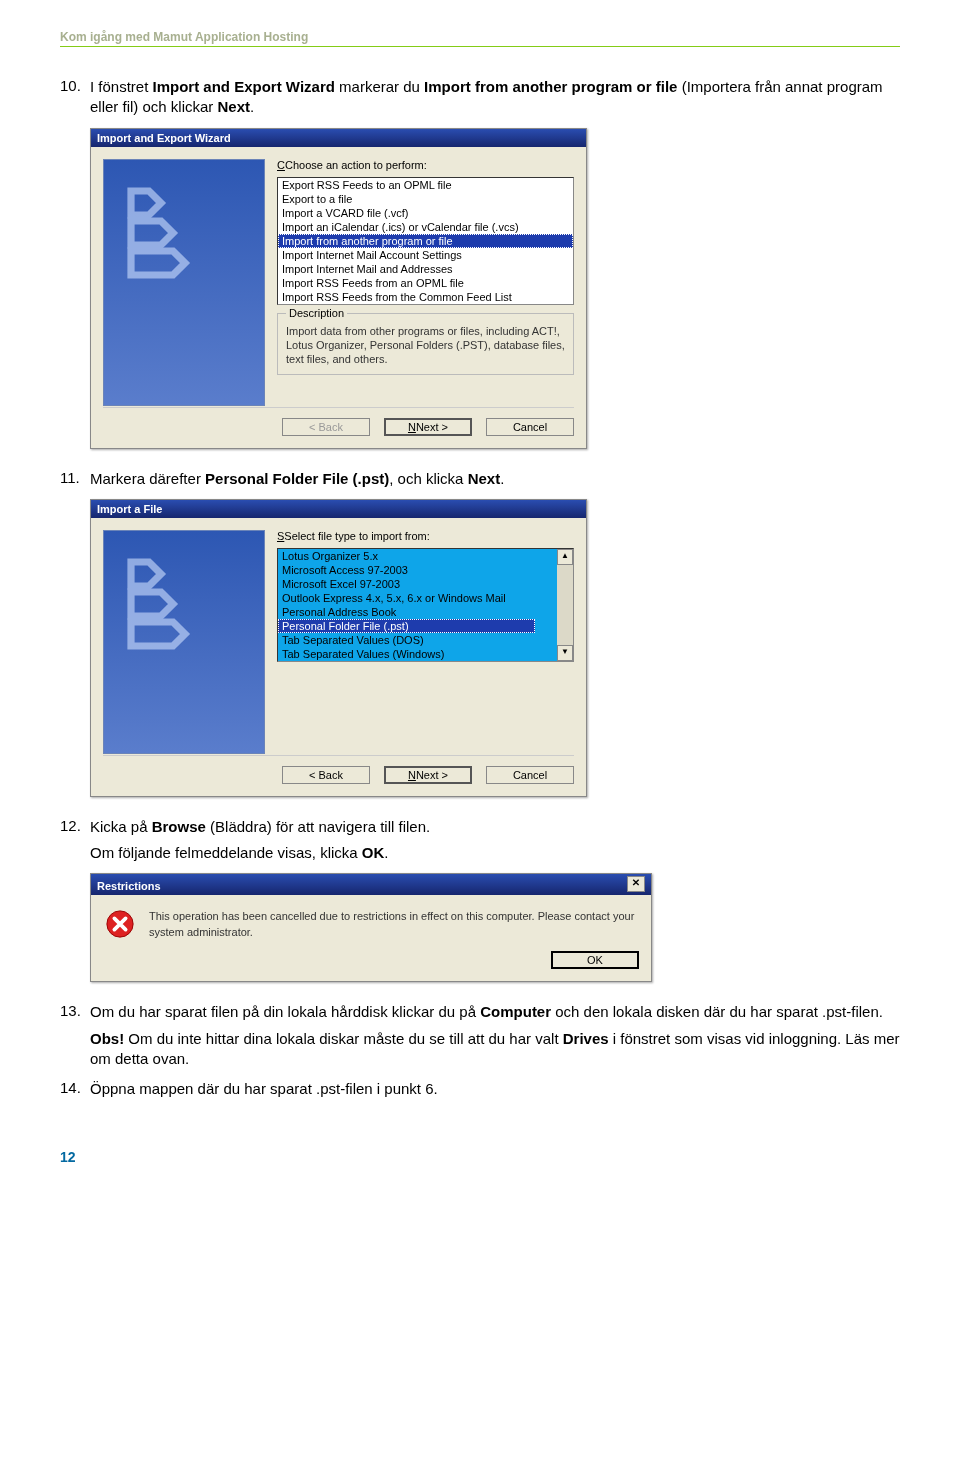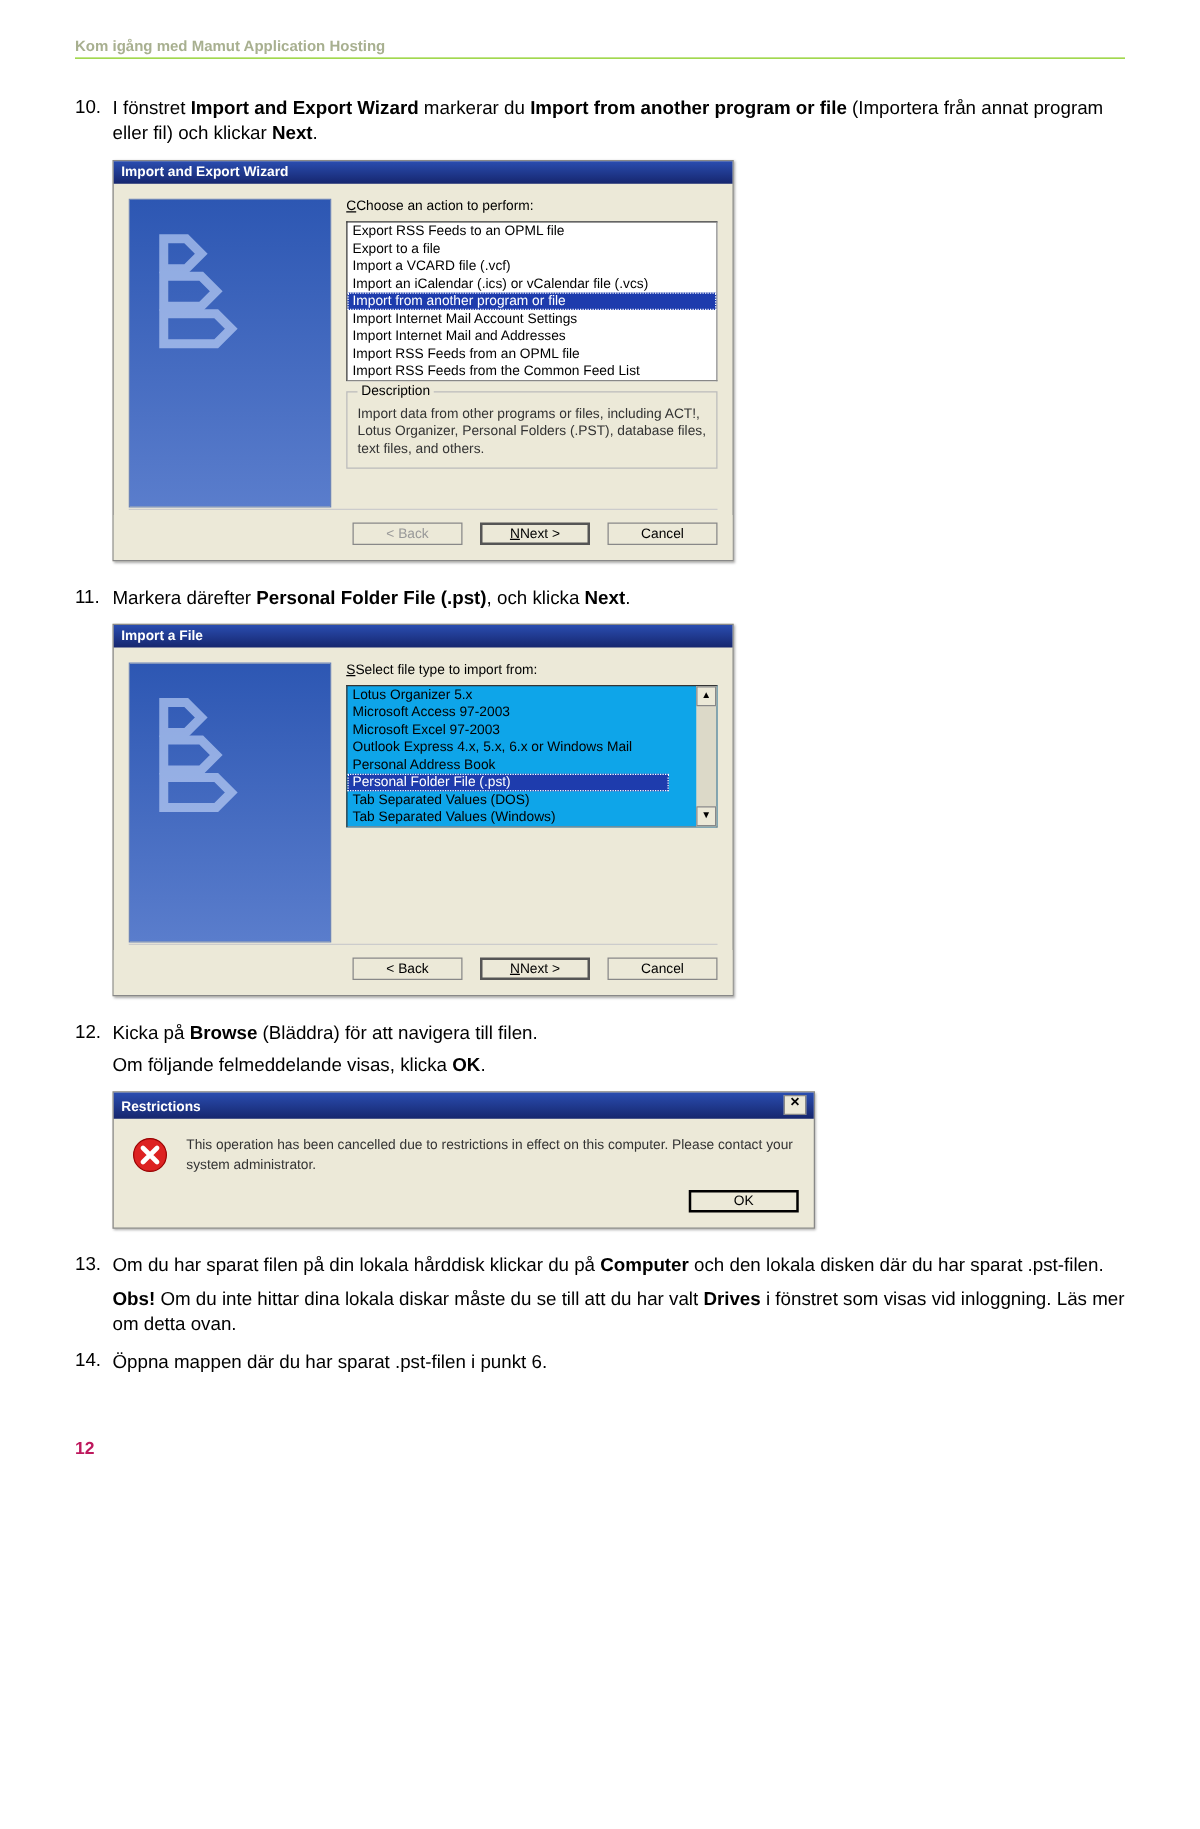--- a/index.html
+++ b/index.html
@@ -139,21 +139,21 @@
     background:#ece9d8; border:1px solid #888;
     color:#000; font-size:10px; text-align:center; line-height:12px;
     margin-top:-1px;
   }
   .titlebar.rest-tb { display:flex; justify-content:space-between; align-items:flex-end;}
   .rest-buttons { display:flex; justify-content:flex-end; padding: 4px 12px 12px 12px; }
 
   .page-num {
     font-size: 14px;
     font-weight: bold;
-    color: #be185d;
+    color: #0369a1;
     margin-top: 50px;
   }
 </style>
 </head>
 <body>
 
 <div class="page">
   <div class="doc-header">Kom igång med Mamut Application Hosting</div>
 
   <div class="list-row">

